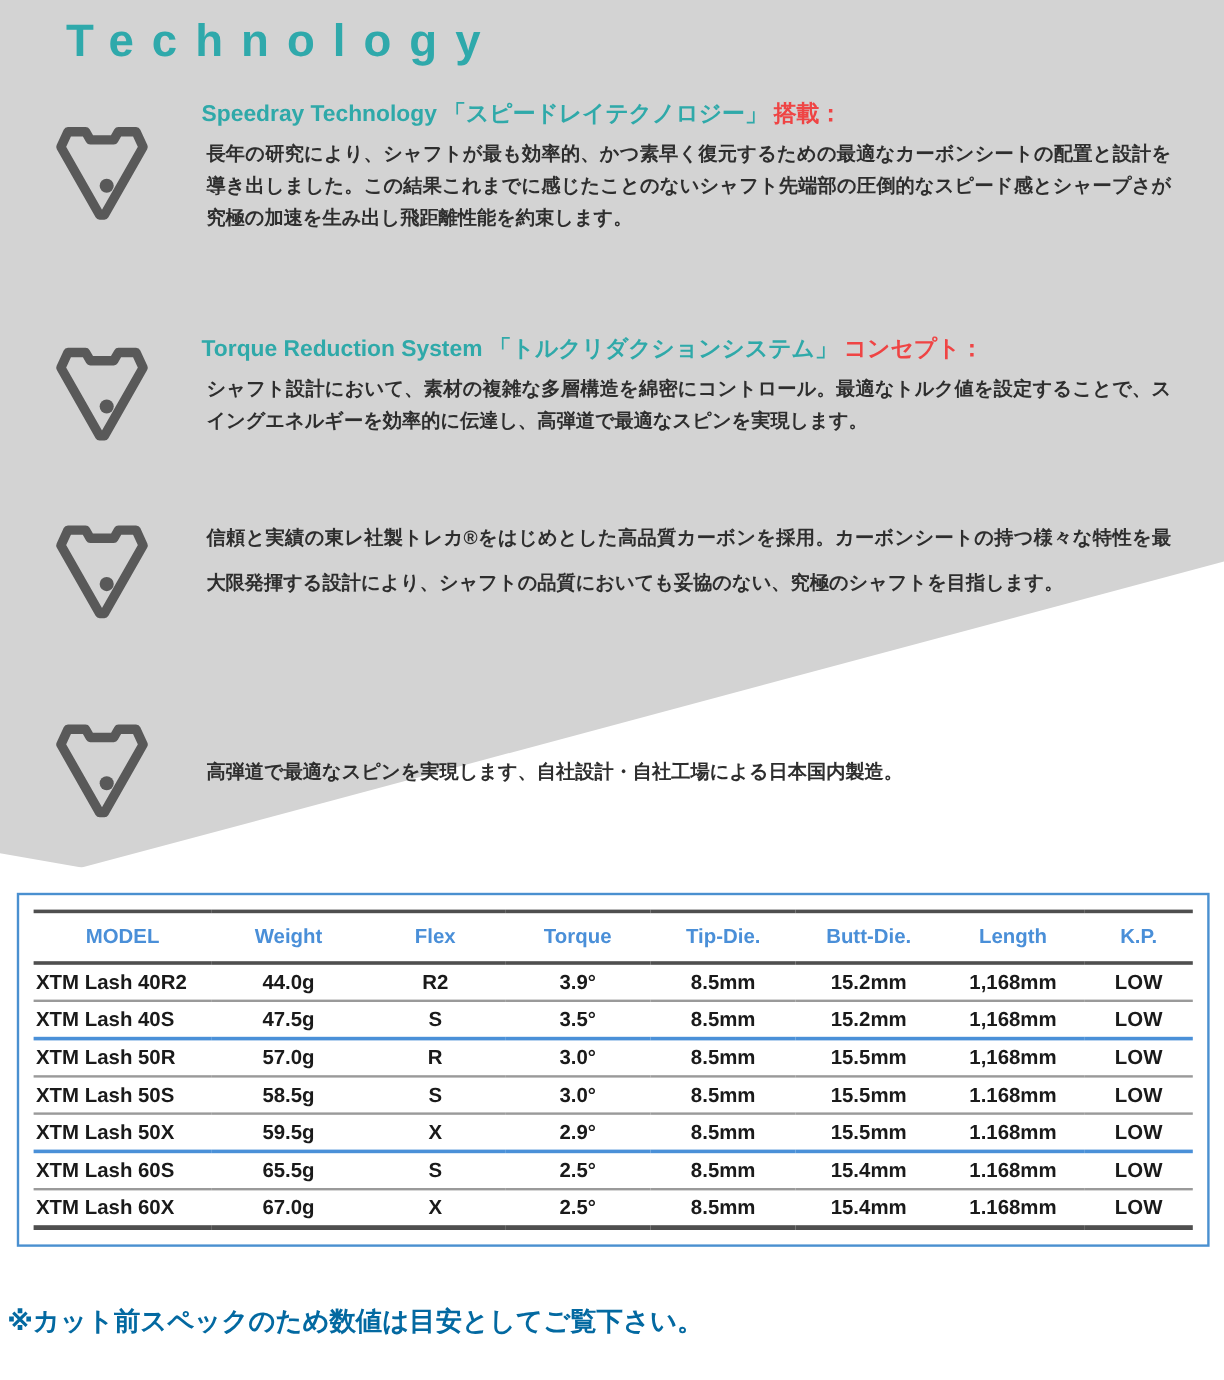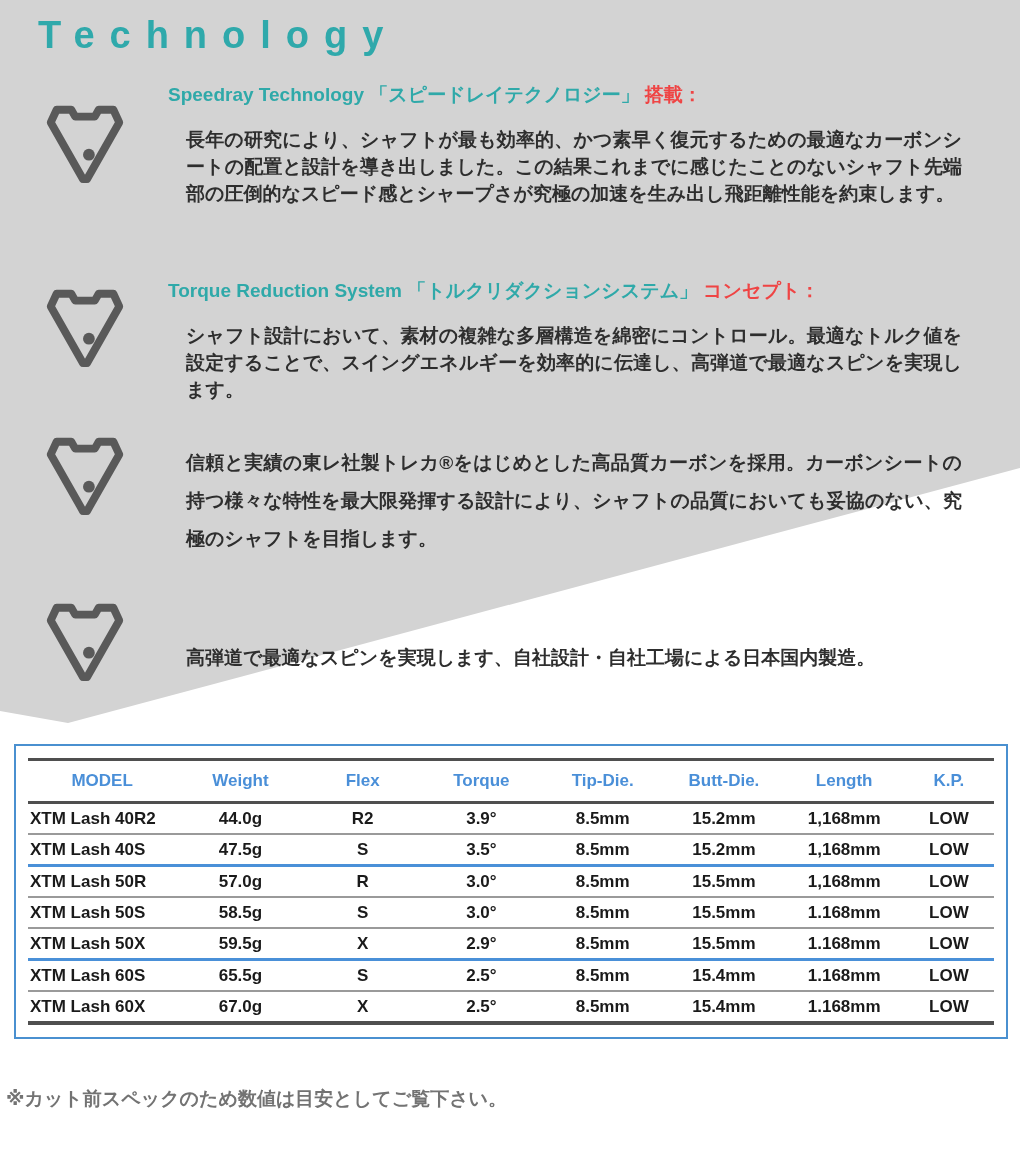--- a/index.html
+++ b/index.html
@@ -6,28 +6,28 @@
   #stage{
     position:relative;width:1020px;height:1150px;overflow:hidden;
     font-family:"Liberation Sans","DejaVu Sans",sans-serif;background:#ffffff;
   }
   
   .hero{
     position:absolute;left:0;top:0;width:1020px;height:752px;background:#d3d3d3;
     clip-path:polygon(0 0,1020px 0,1020px 468px,68px 723px,0 711px);
   }
   .tech-heading{
-    position:absolute;left:38px;top:14px;font-size:38px;font-weight:bold;
+    position:absolute;left:55px;top:14px;font-size:38px;font-weight:bold;
     letter-spacing:15px;color:#2fa9ab;
   }
   .feature{position:absolute;left:168px;width:812px;color:#2e2e2e;}
   .feature .title{font-size:19px;font-weight:bold;margin:0 0 7px 0;}
   .feature .title .accent{color:#2fa9a9;margin-top:36px;}
   .feature .title .suffix{color:#ef4444;margin-left:5px;}
-  .feature p{margin:18px;font-size:19px;line-height:27px;font-weight:bold;text-align:justify;}
+  .feature p{margin:4px;font-size:16px;line-height:27px;font-weight:bold;text-align:justify;}
   .feature.wide p{line-height:38px;}
   .tri-icon{position:absolute;left:36px;width:98px;height:90px;}
   
   .spec-box{
     position:absolute;left:14px;top:744px;width:966px;
     border:2px solid #4a90d0;background:#ffffff;padding:12px 12px 12px 12px;
   }
   table.spec{width:100%;border-collapse:collapse;table-layout:fixed;}
   table.spec th{
     color:#4a8fd8;font-size:17px;font-weight:bold;text-align:center;
@@ -38,22 +38,22 @@
     color:#1a1a1a;font-size:17px;font-weight:bold;text-align:center;
     height:29px;padding:0;border-bottom:2px solid #9a9a9a;
   }
   table.spec td.model{text-align:left;padding-left:2px;}
   table.spec tr.sep-blue td{border-bottom:3px solid #4a90d8;}
   table.spec tr.last td{border-bottom:4px solid #4f4f4f;}
   col.c-model{width:148px;} col.c-w{width:128px;} col.c-f{width:116px;}
   col.c-t{width:121px;} col.c-tip{width:121px;} col.c-b{width:121px;}
   col.c-l{width:119px;} col.c-kp{width:90px;}
   .footnote{
-    position:absolute;left:6px;top:1086px;color:#737373;
-    font-size:19px;font-weight:bold;
+    position:absolute;left:6px;top:1086px;color:#0369a1;
+    font-size:22px;font-weight:bold;
   }
 </style>
 </head>
 <body>
 
 <div id="stage">
 
   <div class="hero"></div>
 
   <div class="tech-heading">Technology</div>

